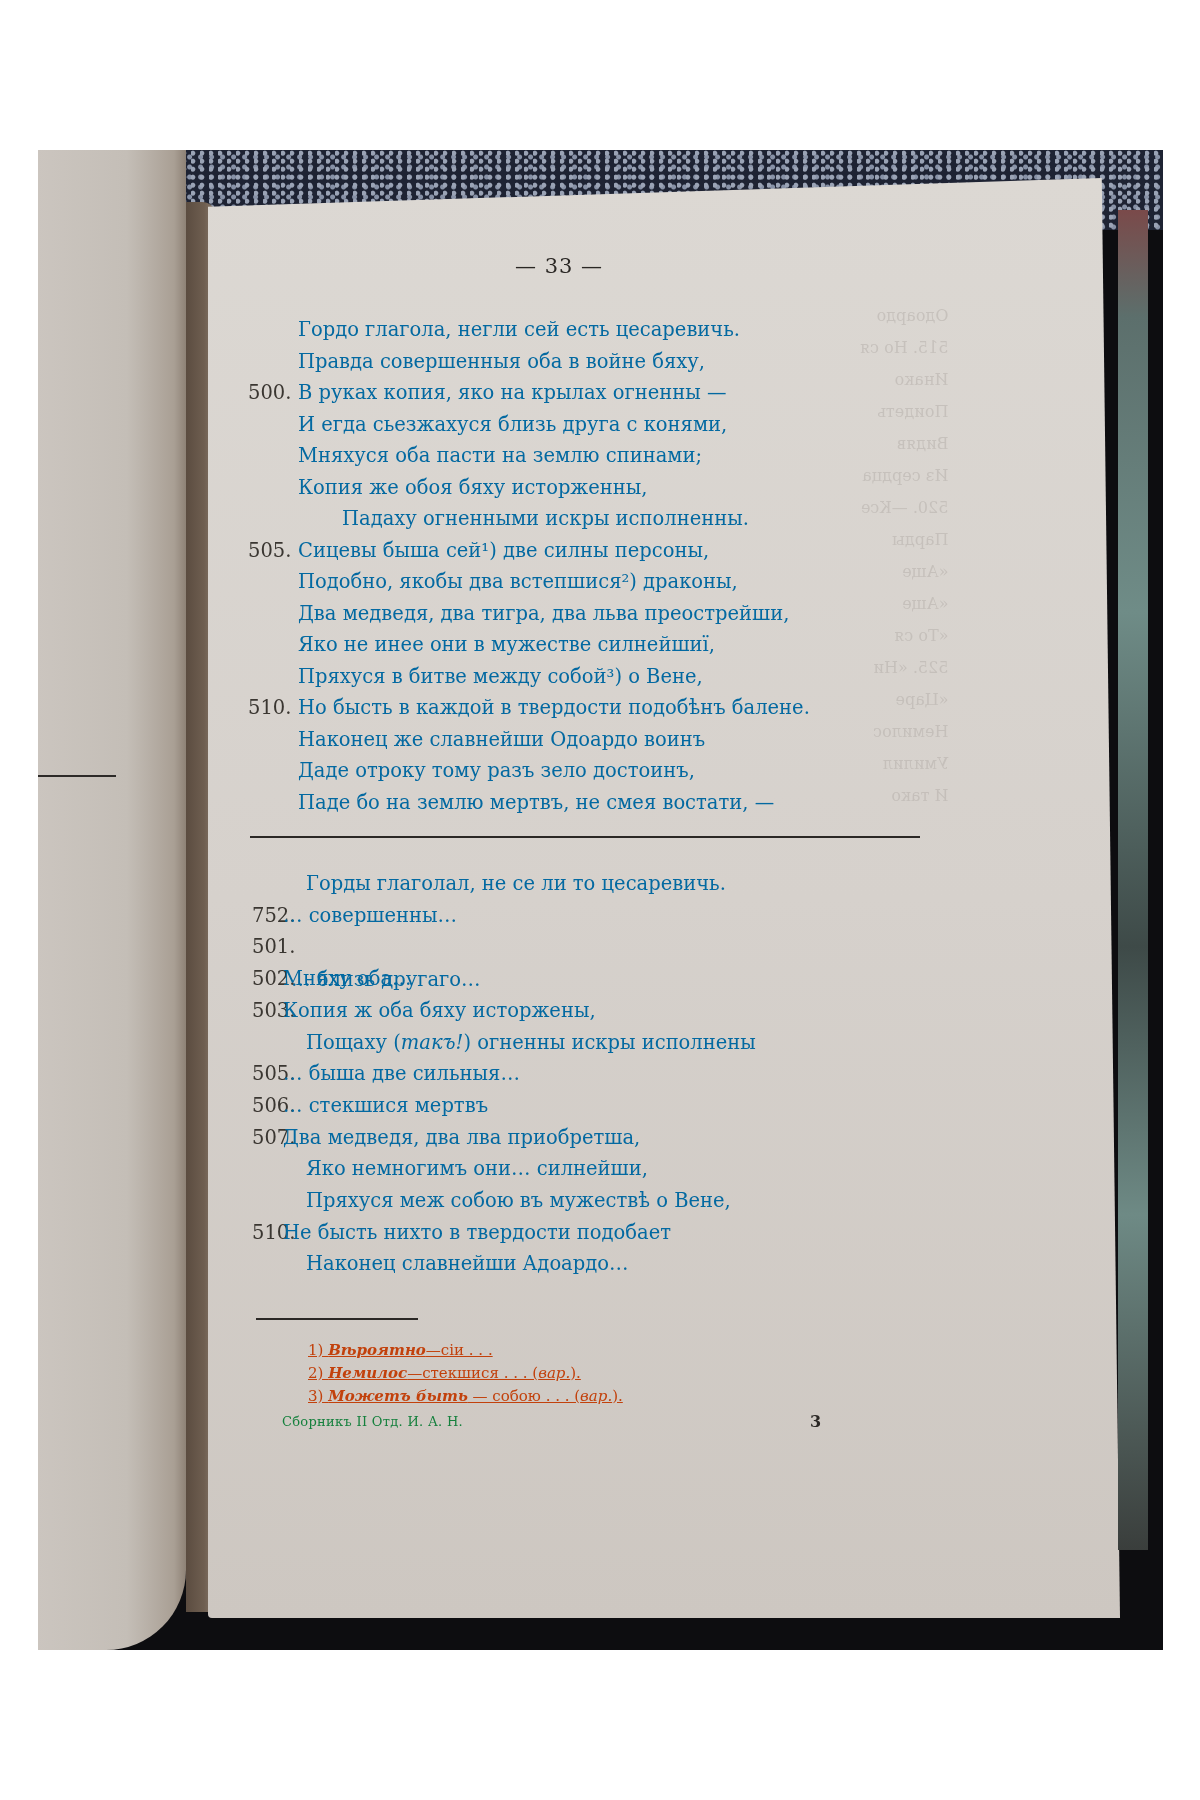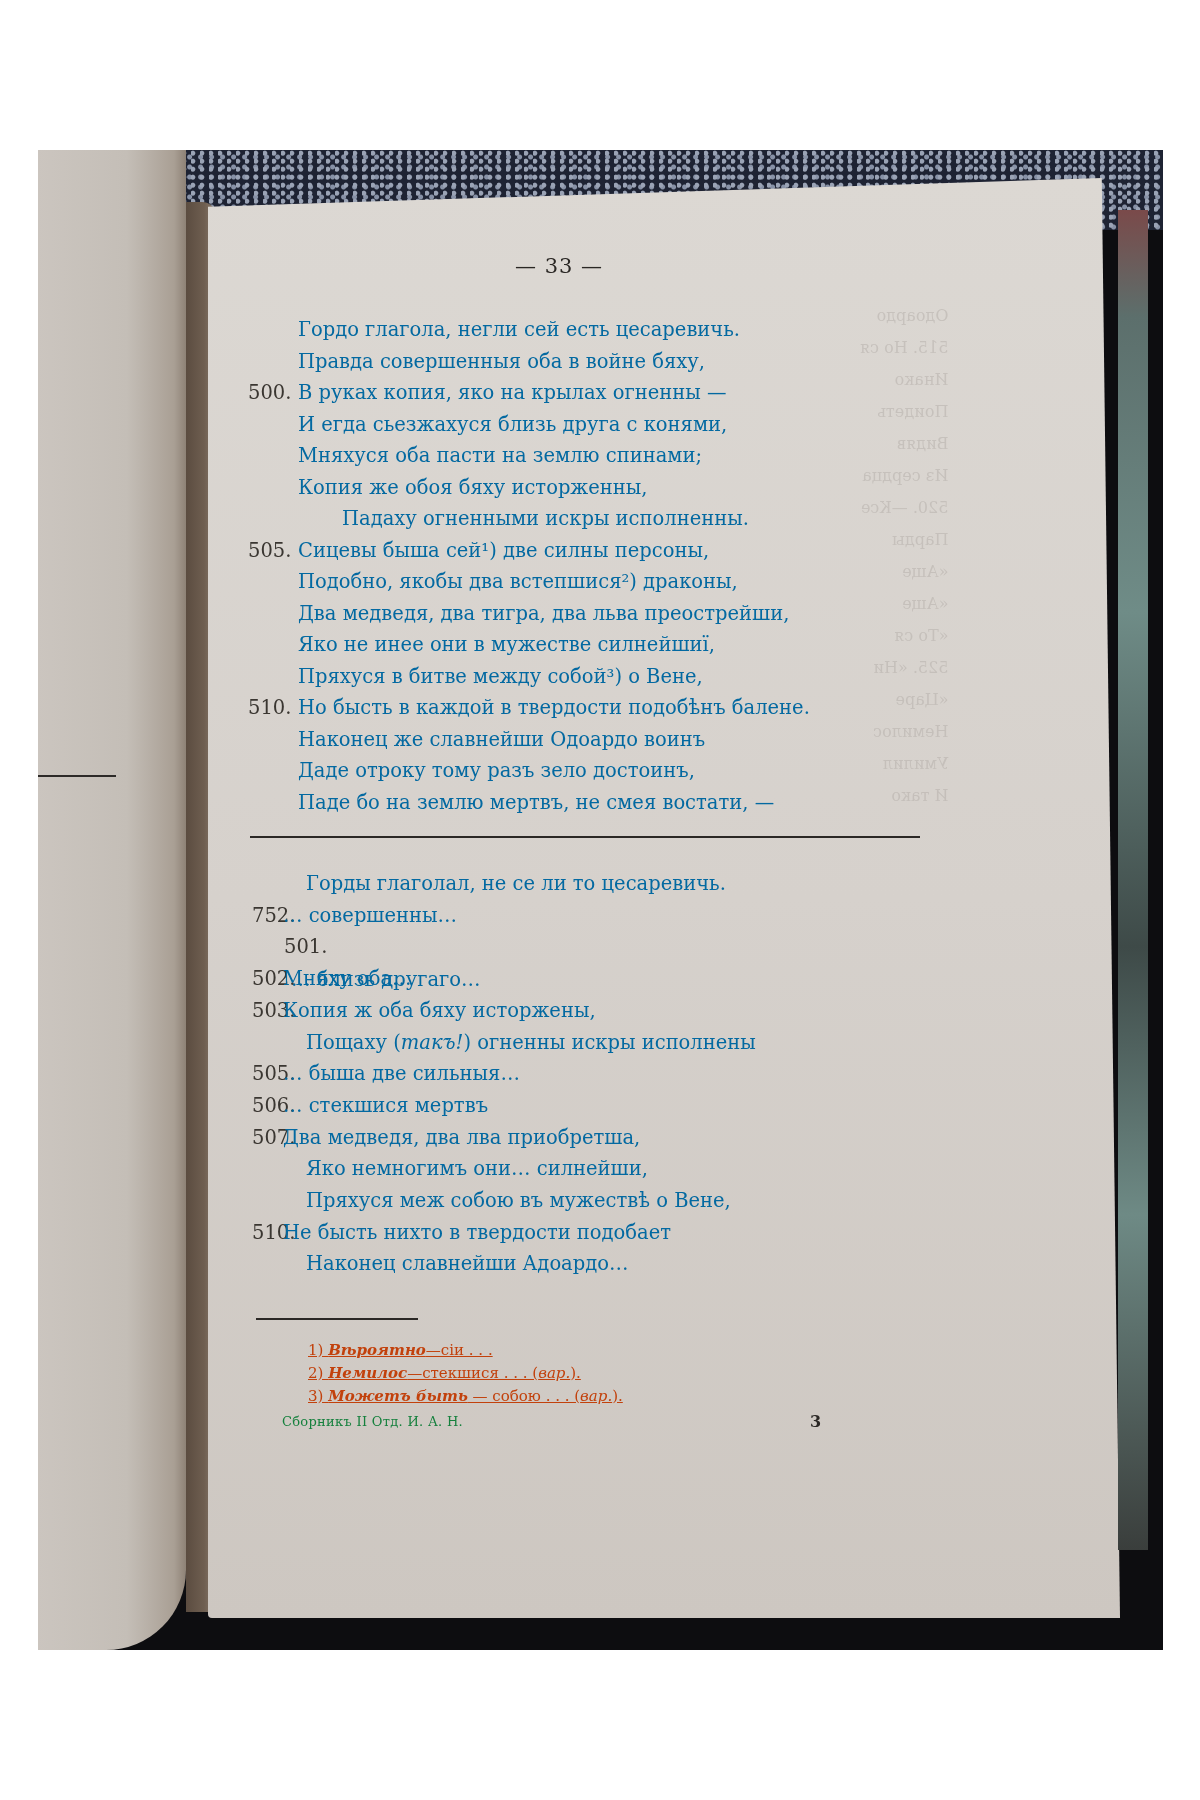--- a/index.html
+++ b/index.html
@@ -116,21 +116,21 @@
       <div class="line" style="left: 298px; top: 759px;">Даде отроку тому разъ зело достоинъ,</div>
       <div class="line" style="left: 298px; top: 790.5px;">Паде бо на землю мертвъ, не смея востати, —</div>
     </div>
 
   <div class="rule" style="left:250px; top:836px; width:670px;"></div>
 
   <div id="variant-block">
       <div class="line" style="left: 306px; top: 872px;">Горды глаголал, не се ли то цесаревичь.</div>
       <div class="num" style="left: 252px; top: 903.7px;">752.</div>
       <div class="line" style="left: 283px; top: 903.7px;">… совершенны…</div>
-      <div class="num" style="left: 252px; top: 935.4px; margin-left: 32px;">501.</div>
+      <div class="num" style="left: 252px; top: 935.4px;">501.</div>
       <div class="line" style="left: 283px; top: 968px; padding-left: 8px;">… близь другаго…</div>
       <div class="num" style="left: 252px; top: 967.1px;">502.</div>
       <div class="line" style="left: 283px; top: 967.1px;">Мняху оба…</div>
       <div class="num" style="left: 252px; top: 998.8px;">503.</div>
       <div class="line" style="left: 283px; top: 998.8px;">Копия ж оба бяху исторжены,</div>
       <div class="line" style="left: 306px; top: 1030.5px;"><span>Пощаху (</span><i>такъ!</i><span>) огненны искры исполнены</span></div>
       <div class="num" style="left: 252px; top: 1062.2px;">505.</div>
       <div class="line" style="left: 283px; top: 1062.2px;">… быша две сильныя…</div>
       <div class="num" style="left: 252px; top: 1093.9px;">506.</div>
       <div class="line" style="left: 283px; top: 1093.9px;">… стекшися мертвъ</div>

